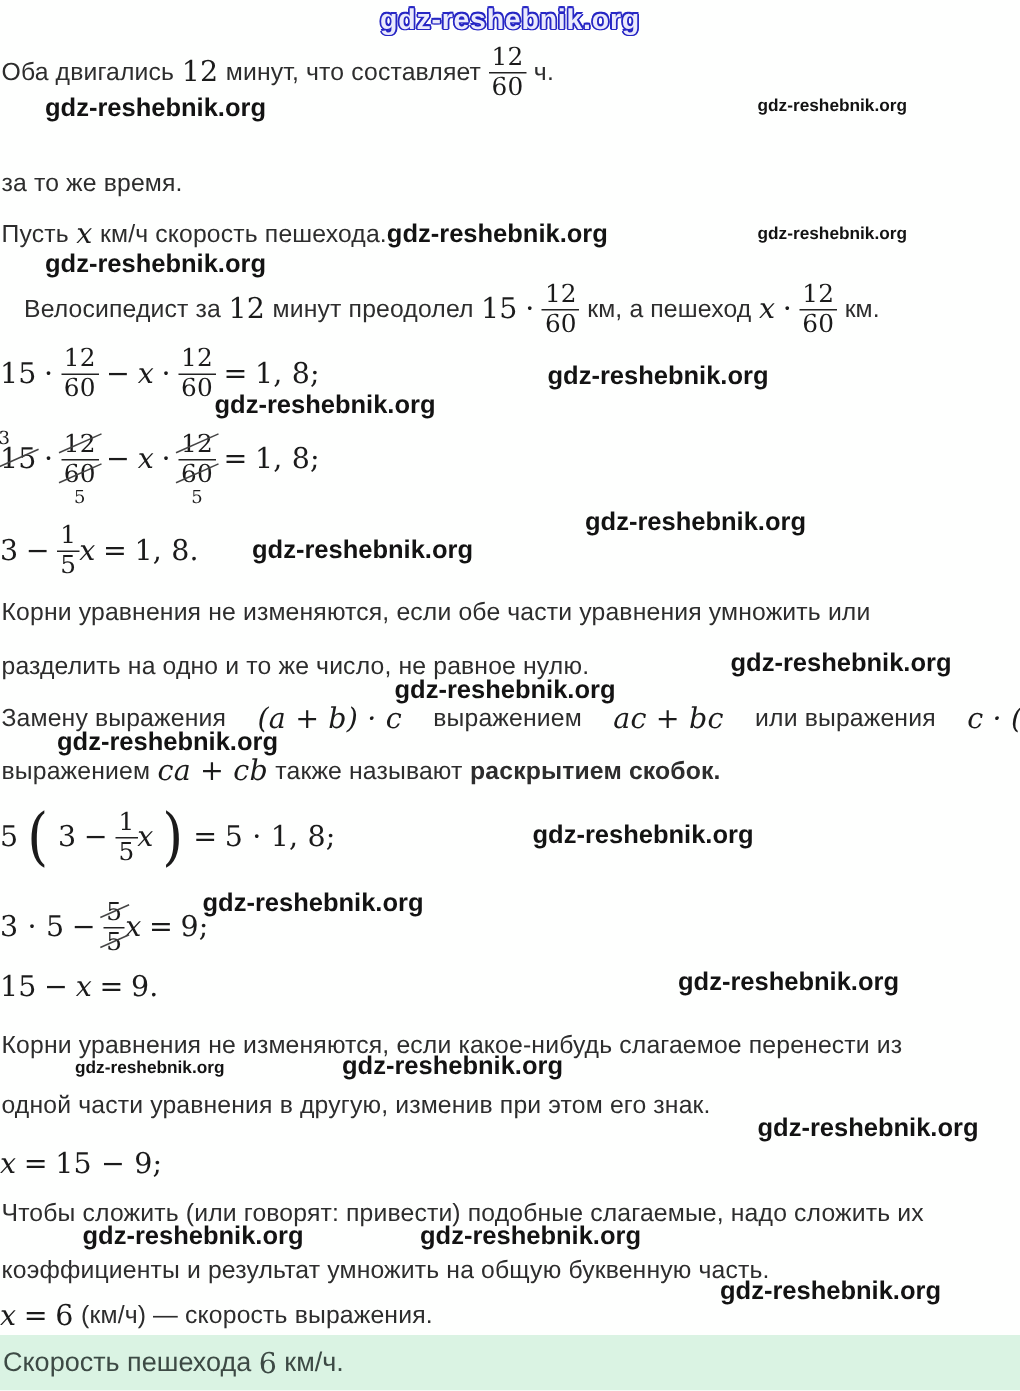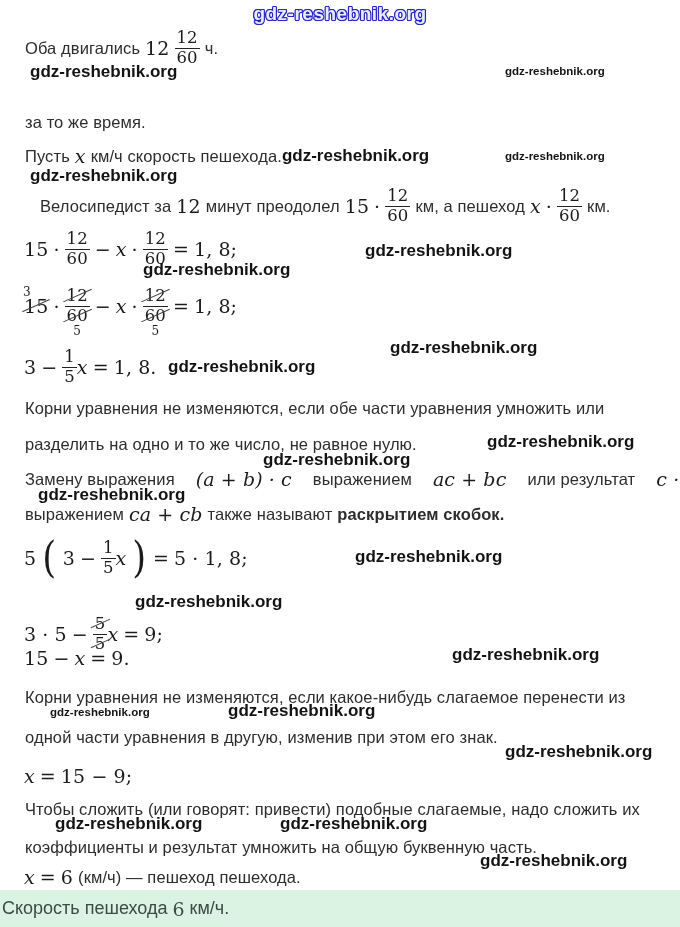--- a/index.html
+++ b/index.html
@@ -5,21 +5,21 @@
   * { box-sizing: border-box; }
   html, body { margin: 0; padding: 0; }
   .page {
     position: relative; width: 680px; height: 927px;
     background: #fefffe; overflow: hidden;
     font-family: "Liberation Sans", sans-serif;
   }
   .ln {
     position: absolute; display: flex; align-items: center;
     white-space: nowrap; font-size: 16.5px; color: #2d2d2d;
-    letter-spacing: 0.1px; height: 24px; padding-left: 24px;
+    letter-spacing: 0.1px; height: 24px;
   }
   .ln > * { margin-right: 5px; flex: none; }
   .ln > *:last-child { margin-right: 0; }
   .tight { margin-right: 0 !important; }
   .m  { font-family: "DejaVu Serif", serif; font-size: 19px; color: #1b1b1b; font-style: normal; }
   .mi { font-family: "DejaVu Serif", serif; font-size: 19px; color: #1b1b1b; font-style: italic; }
   .msans-bold { font-weight: 700; }
   .frac {
     display: inline-flex; flex-direction: column; align-items: center;
     font-family: "DejaVu Serif", serif; font-size: 16.5px; color: #1b1b1b;
@@ -69,20 +69,21 @@
 </head>
 <body>
 
 <div class="page">
 
   <div class="wm-blue">gdz-reshebnik.org</div>
 
   <div class="ln" style="top:26px; left:1px; height:44px;">
     <span>Оба двигались</span>
     <span class="m">12</span>
+    <span>минут, что составляет</span>
     <span class="frac">
       <span class="num">12</span>
       <span class="den">60</span>
     </span>
     <span>ч.</span>
   </div>
 
   <div class="wm" style="left:30px; top:62px;">gdz-reshebnik.org</div>
   <div class="wm sm" style="left:505px; top:65px;">gdz-reshebnik.org</div>
 
@@ -188,21 +189,21 @@
     <span>разделить на одно и то же число, не равное нулю.</span>
   </div>
   <div class="wm" style="left:487px; top:432px;">gdz-reshebnik.org</div>
   <div class="wm" style="left:263px; top:450px;">gdz-reshebnik.org</div>
 
   <div class="ln" style="top:467px; left:1px;gap:16px;">
     <span>Замену выражения</span>
     <span class="mi">(a + b) · c</span>
     <span>выражением</span>
     <span class="mi">ac + bc</span>
-    <span>или результат</span>
+    <span>или выражения</span>
     <span class="mi">c · (a + b)</span>
   </div>
   <div class="wm" style="left:38px; top:485px;">gdz-reshebnik.org</div>
 
   <div class="ln" style="top:502px; left:1px;">
     <span>выражением</span>
     <span class="mi">ca + cb</span>
     <span>также называют</span>
     <span class="msans-bold">раскрытием скобок.</span>
   </div>
@@ -216,21 +217,21 @@
       <span class="num">1</span>
       <span class="den">5</span>
     </span>
     <span class="mi">x</span>
     <span class="paren">)</span>
     <span class="m">=</span>
     <span class="m">5 · 1, 8;</span>
   </div>
   <div class="wm" style="left:355px; top:547px;">gdz-reshebnik.org</div>
 
-  <div class="ln" style="top:604px; left:0; height:60px;">
+  <div class="ln" style="top:588px; left:0; height:60px;">
     <span class="m">3 · 5</span>
     <span class="m">−</span>
     <span class="frac tight">
       <span class="num strike">5</span>
       <span class="den strike">5</span>
     </span>
     <span class="mi">x</span>
     <span class="m">=</span>
     <span class="m">9;</span>
   </div>
@@ -268,21 +269,21 @@
   <div class="wm" style="left:280px; top:814px;">gdz-reshebnik.org</div>
   <div class="ln" style="top:835px; left:1px;">
     <span>коэффициенты и результат умножить на общую буквенную часть.</span>
   </div>
   <div class="wm" style="left:480px; top:851px;">gdz-reshebnik.org</div>
 
   <div class="ln" style="top:865px; left:0;">
     <span class="mi">x</span>
     <span class="m">=</span>
     <span class="m">6</span>
-    <span>(км/ч) — пешеход пешехода.</span>
+    <span>(км/ч) — скорость выражения.</span>
   </div>
 
   <div class="answer">
     <span>Скорость пешехода</span>
     <span class="m">6</span>
     <span>км/ч.</span>
   </div>
 
 </div>
 

